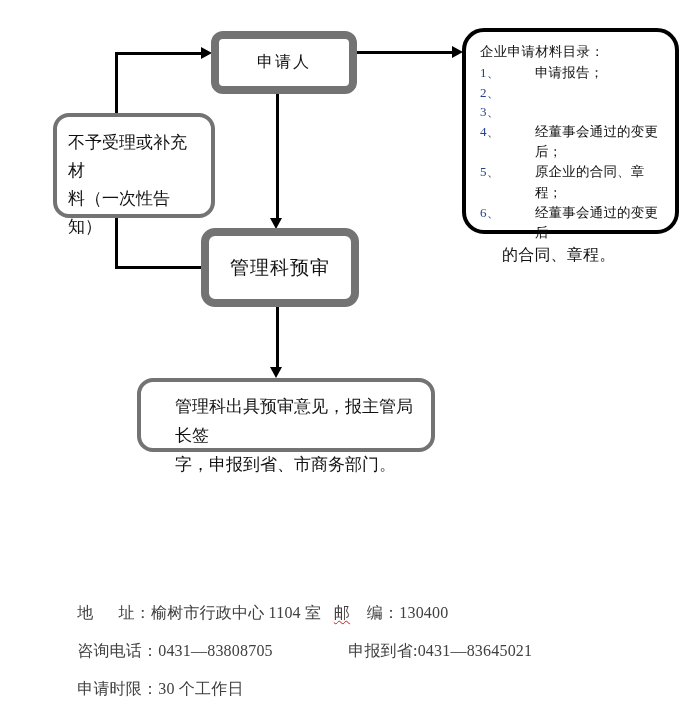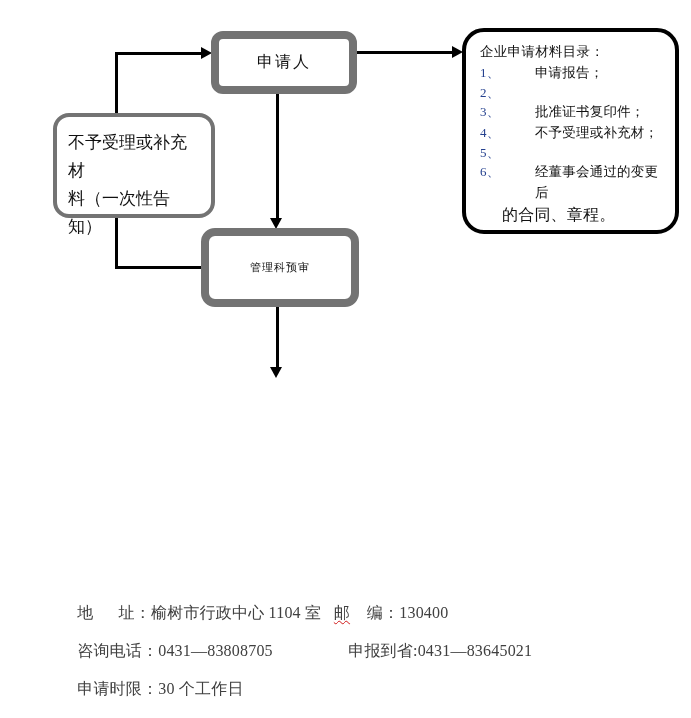--- a/index.html
+++ b/index.html
@@ -57,21 +57,21 @@
     padding: 12px 10px 0 11px;
     line-height: 1.65;
     letter-spacing: 0px;
   }
 
   #node-presubmit {
     left: 201px;  top: 228px;
     width: 158px; height: 79px;
     border-radius: 14px;
   }
-  #node-presubmit .node-label { font-size: 11px; letter-spacing: 1px; }
+  #node-presubmit .node-label { font-size: 19px; letter-spacing: 1px; }
 
   #node-opinion {
     left: 137px;  top: 378px;
     width: 298px; height: 74px;
     border-width: 4px;
     border-radius: 16px;
     align-items: flex-start;
     justify-content: flex-start;
   }
   #node-opinion .node-label {
@@ -204,41 +204,45 @@
 
   <div class="node" id="node-reject">
     <span class="node-label">不予受理或补充材
 料（一次性告知）</span>
   </div>
 
   <div class="node" id="node-presubmit">
     <span class="node-label">管理科预审</span>
   </div>
 
+  <div class="node" id="node-opinion">
+    <span class="node-label">管理科出具预审意见，报主管局长签
+字，申报到省、市商务部门。</span>
+  </div>
 
   <div id="node-materials">
     <div class="mat-title">企业申请材料目录：</div>
 
     <div class="mat-item">
       <span class="mat-num">1、</span>
       <span class="mat-text">申请报告；</span>
     </div>
     <div class="mat-item">
       <span class="mat-num">2、</span>
     </div>
     <div class="mat-item">
       <span class="mat-num">3、</span>
-      <span class="mat-text">批准证书复印件；</span>
     </div>
     <div class="mat-item">
       <span class="mat-num">4、</span>
-      <span class="mat-text">不予受理或补充材；</span>
+      <span class="mat-text">经董事会通过的变更后；</span>
     </div>
     <div class="mat-item">
       <span class="mat-num">5、</span>
+      <span class="mat-text">原企业的合同、章程；</span>
     </div>
     <div class="mat-item">
       <span class="mat-num">6、</span>
       <span class="mat-text">经董事会通过的变更后</span>
     </div>
     <div class="mat-cont">的合同、章程。</div>
   </div>
 
   <div id="footer">
     <div class="foot-line" id="foot-address">

